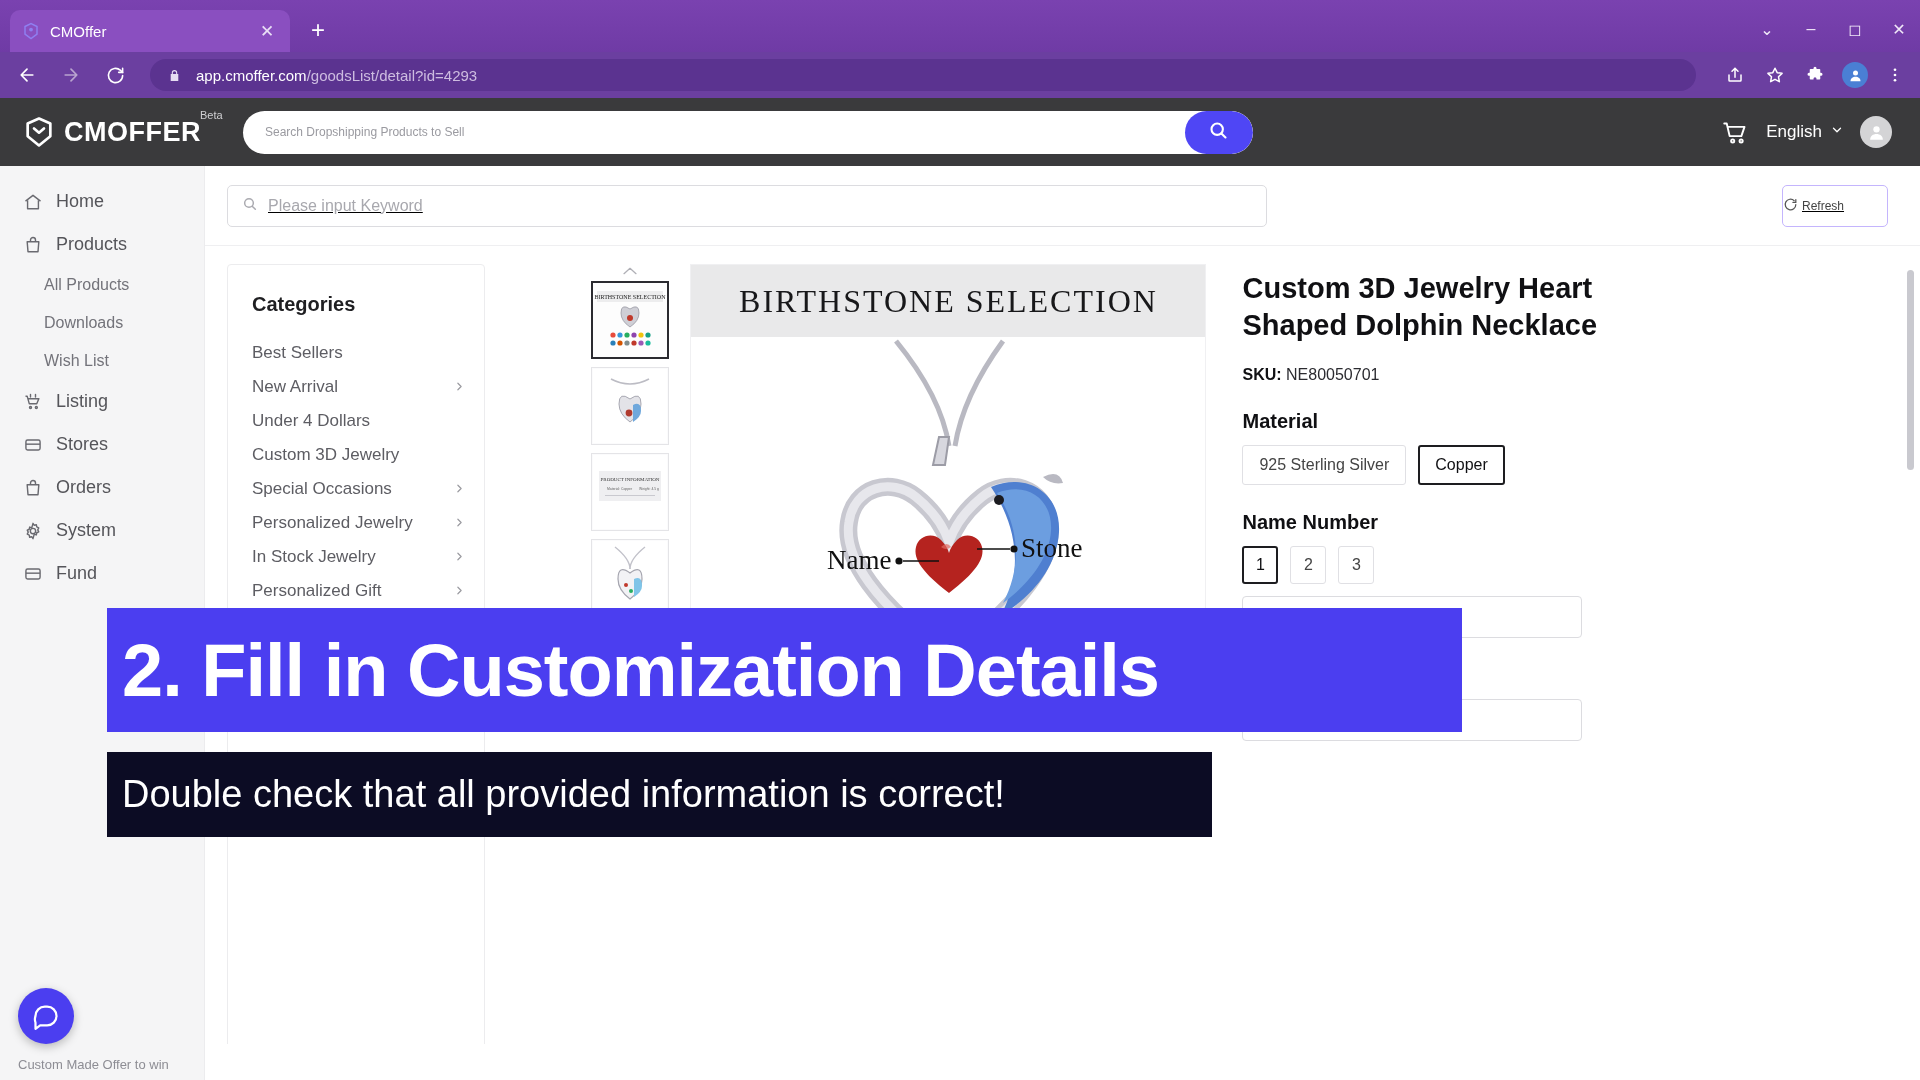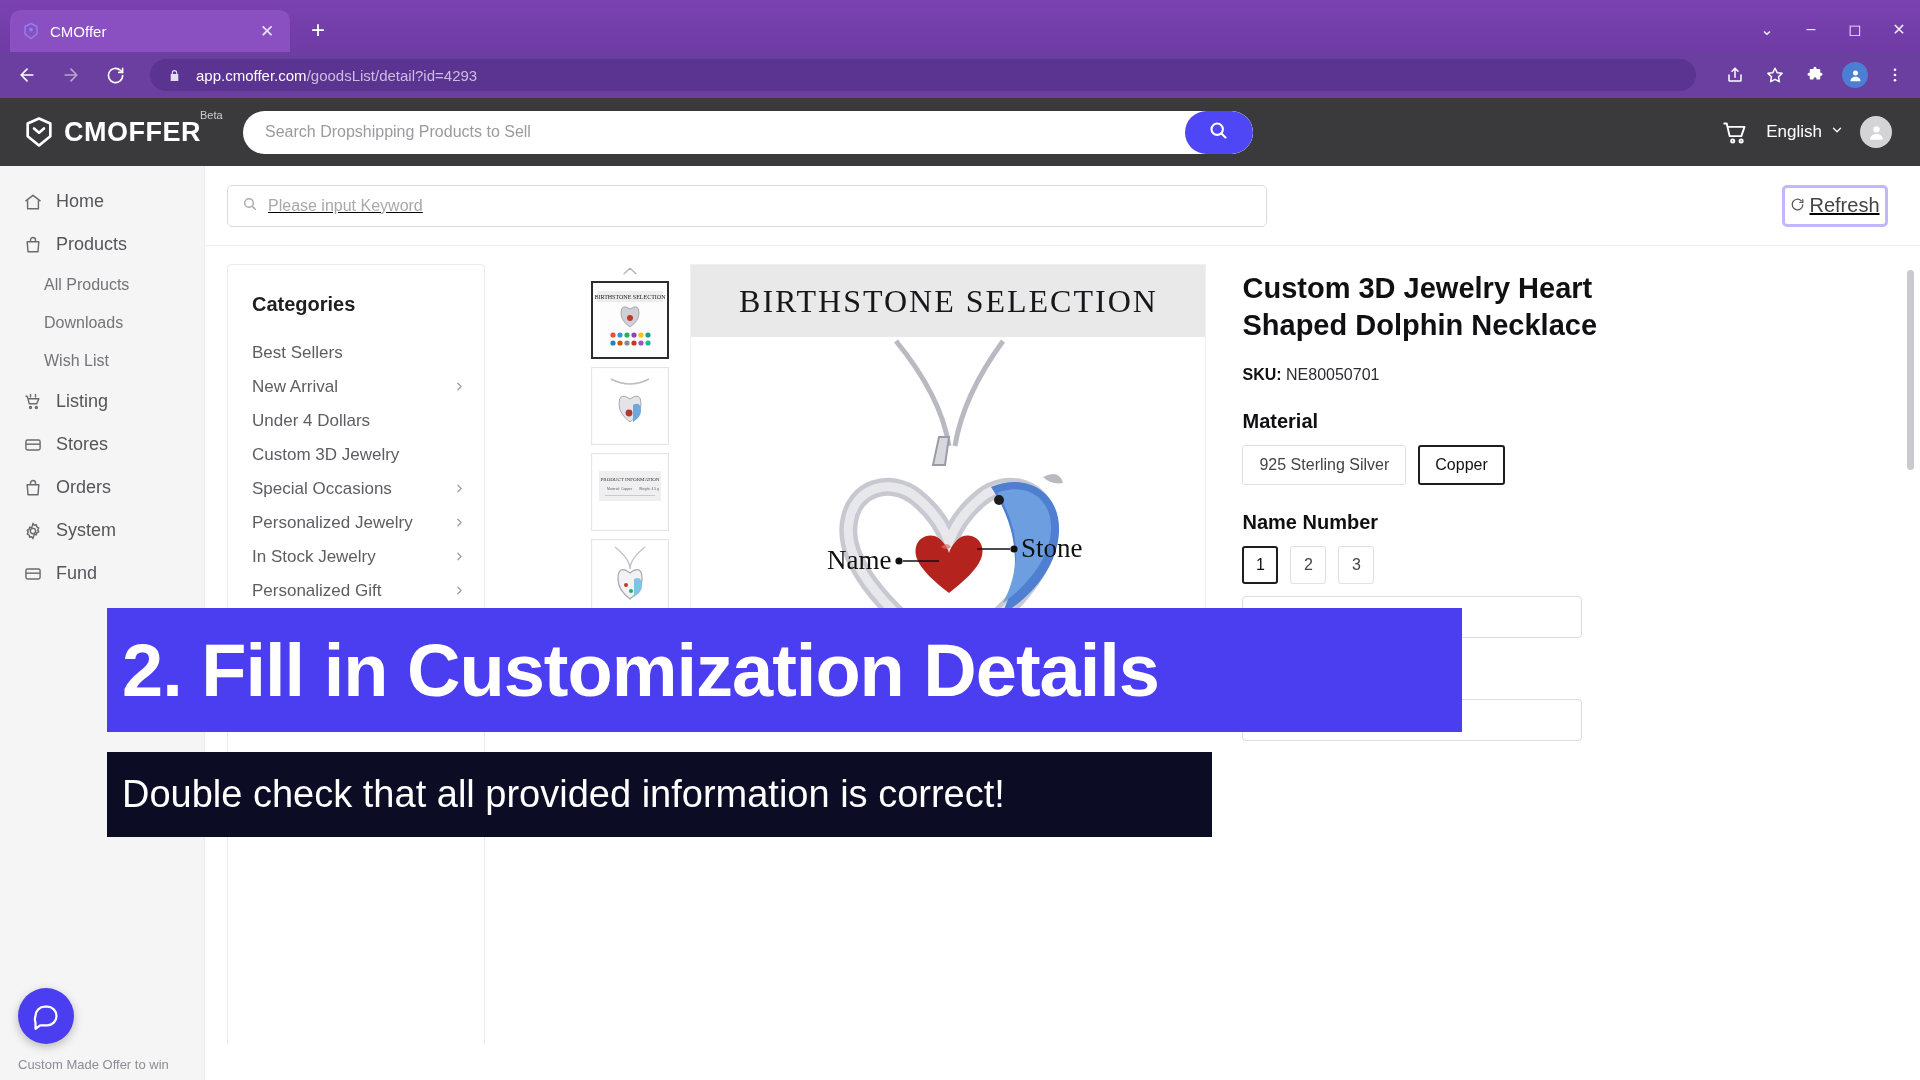--- a/index.html
+++ b/index.html
@@ -88,21 +88,21 @@
   #brand-name { color: #ffffff; font-size: 27px; font-weight: bold; letter-spacing: .5px; line-height: 34px; }
   #brand-beta { color: #cfcfd2; font-size: 11px; position: absolute; left: 178px; top: -6px; }
   #global-search {
     flex: 1; max-width: 1010px; height: 43px;
     background: #ffffff; border-radius: 22px;
     display: flex; align-items: center; overflow: hidden;
     margin-left: 16px;
   }
   #global-search-input {
     flex: 1; border: 0; outline: 0; height: 100%;
-    padding: 0 22px; font-size: 16px; color: #14532d;
+    padding: 0 22px; font-size: 12px; color: #14532d;
     font-family: "Liberation Sans", sans-serif; background: transparent;
   }
   #global-search-input::placeholder { color: #9a9aa0; }
   #global-search-btn {
     width: 68px; height: 43px; background: #4f46f5;
     border: 0; border-radius: 22px; cursor: pointer;
     display: flex; align-items: center; justify-content: center;
   }
   #header-right { margin-left: auto; display: flex; align-items: center; gap: 16px; }
   #cart-icon { color: #ffffff; width: 30px; height: 30px;
@@ -147,23 +147,23 @@
     border: 1px solid #dcdce0; border-radius: 5px;
     display: flex; align-items: center; padding: 0 14px; gap: 10px;
   }
   #keyword-input {
     flex: 1; border: 0; outline: 0; font-size: 16px;
     color: #333; font-family: "Liberation Sans", sans-serif;
   }
   #keyword-input::placeholder { color: #a8a8ae; }
   #refresh-btn {
     margin-left: auto; height: 42px; min-width: 106px;
-    border: 3px solid #c4b5fd; border-radius: 5px;
-    background: #ffffff; color: #444; font-size: 20px;
-    display: flex; align-items: center; justify-content: center; gap: 4px;
+    border: 1px solid #c4b5fd; border-radius: 5px;
+    background: #ffffff; color: #444; font-size: 12px;
+    display: flex; align-items: center; gap: 4px;
     cursor: pointer; font-family: "Liberation Sans", sans-serif;
   }
 
   #detail-area { flex: 1; display: flex; padding: 18px 22px 0 22px; gap: 26px; position: relative; }
 
   
   #categories-card {
     width: 258px; flex: none; background: #ffffff;
     border: 1px solid #ececee; border-radius: 4px;
     padding: 28px 0 0 24px; height: 792px;

